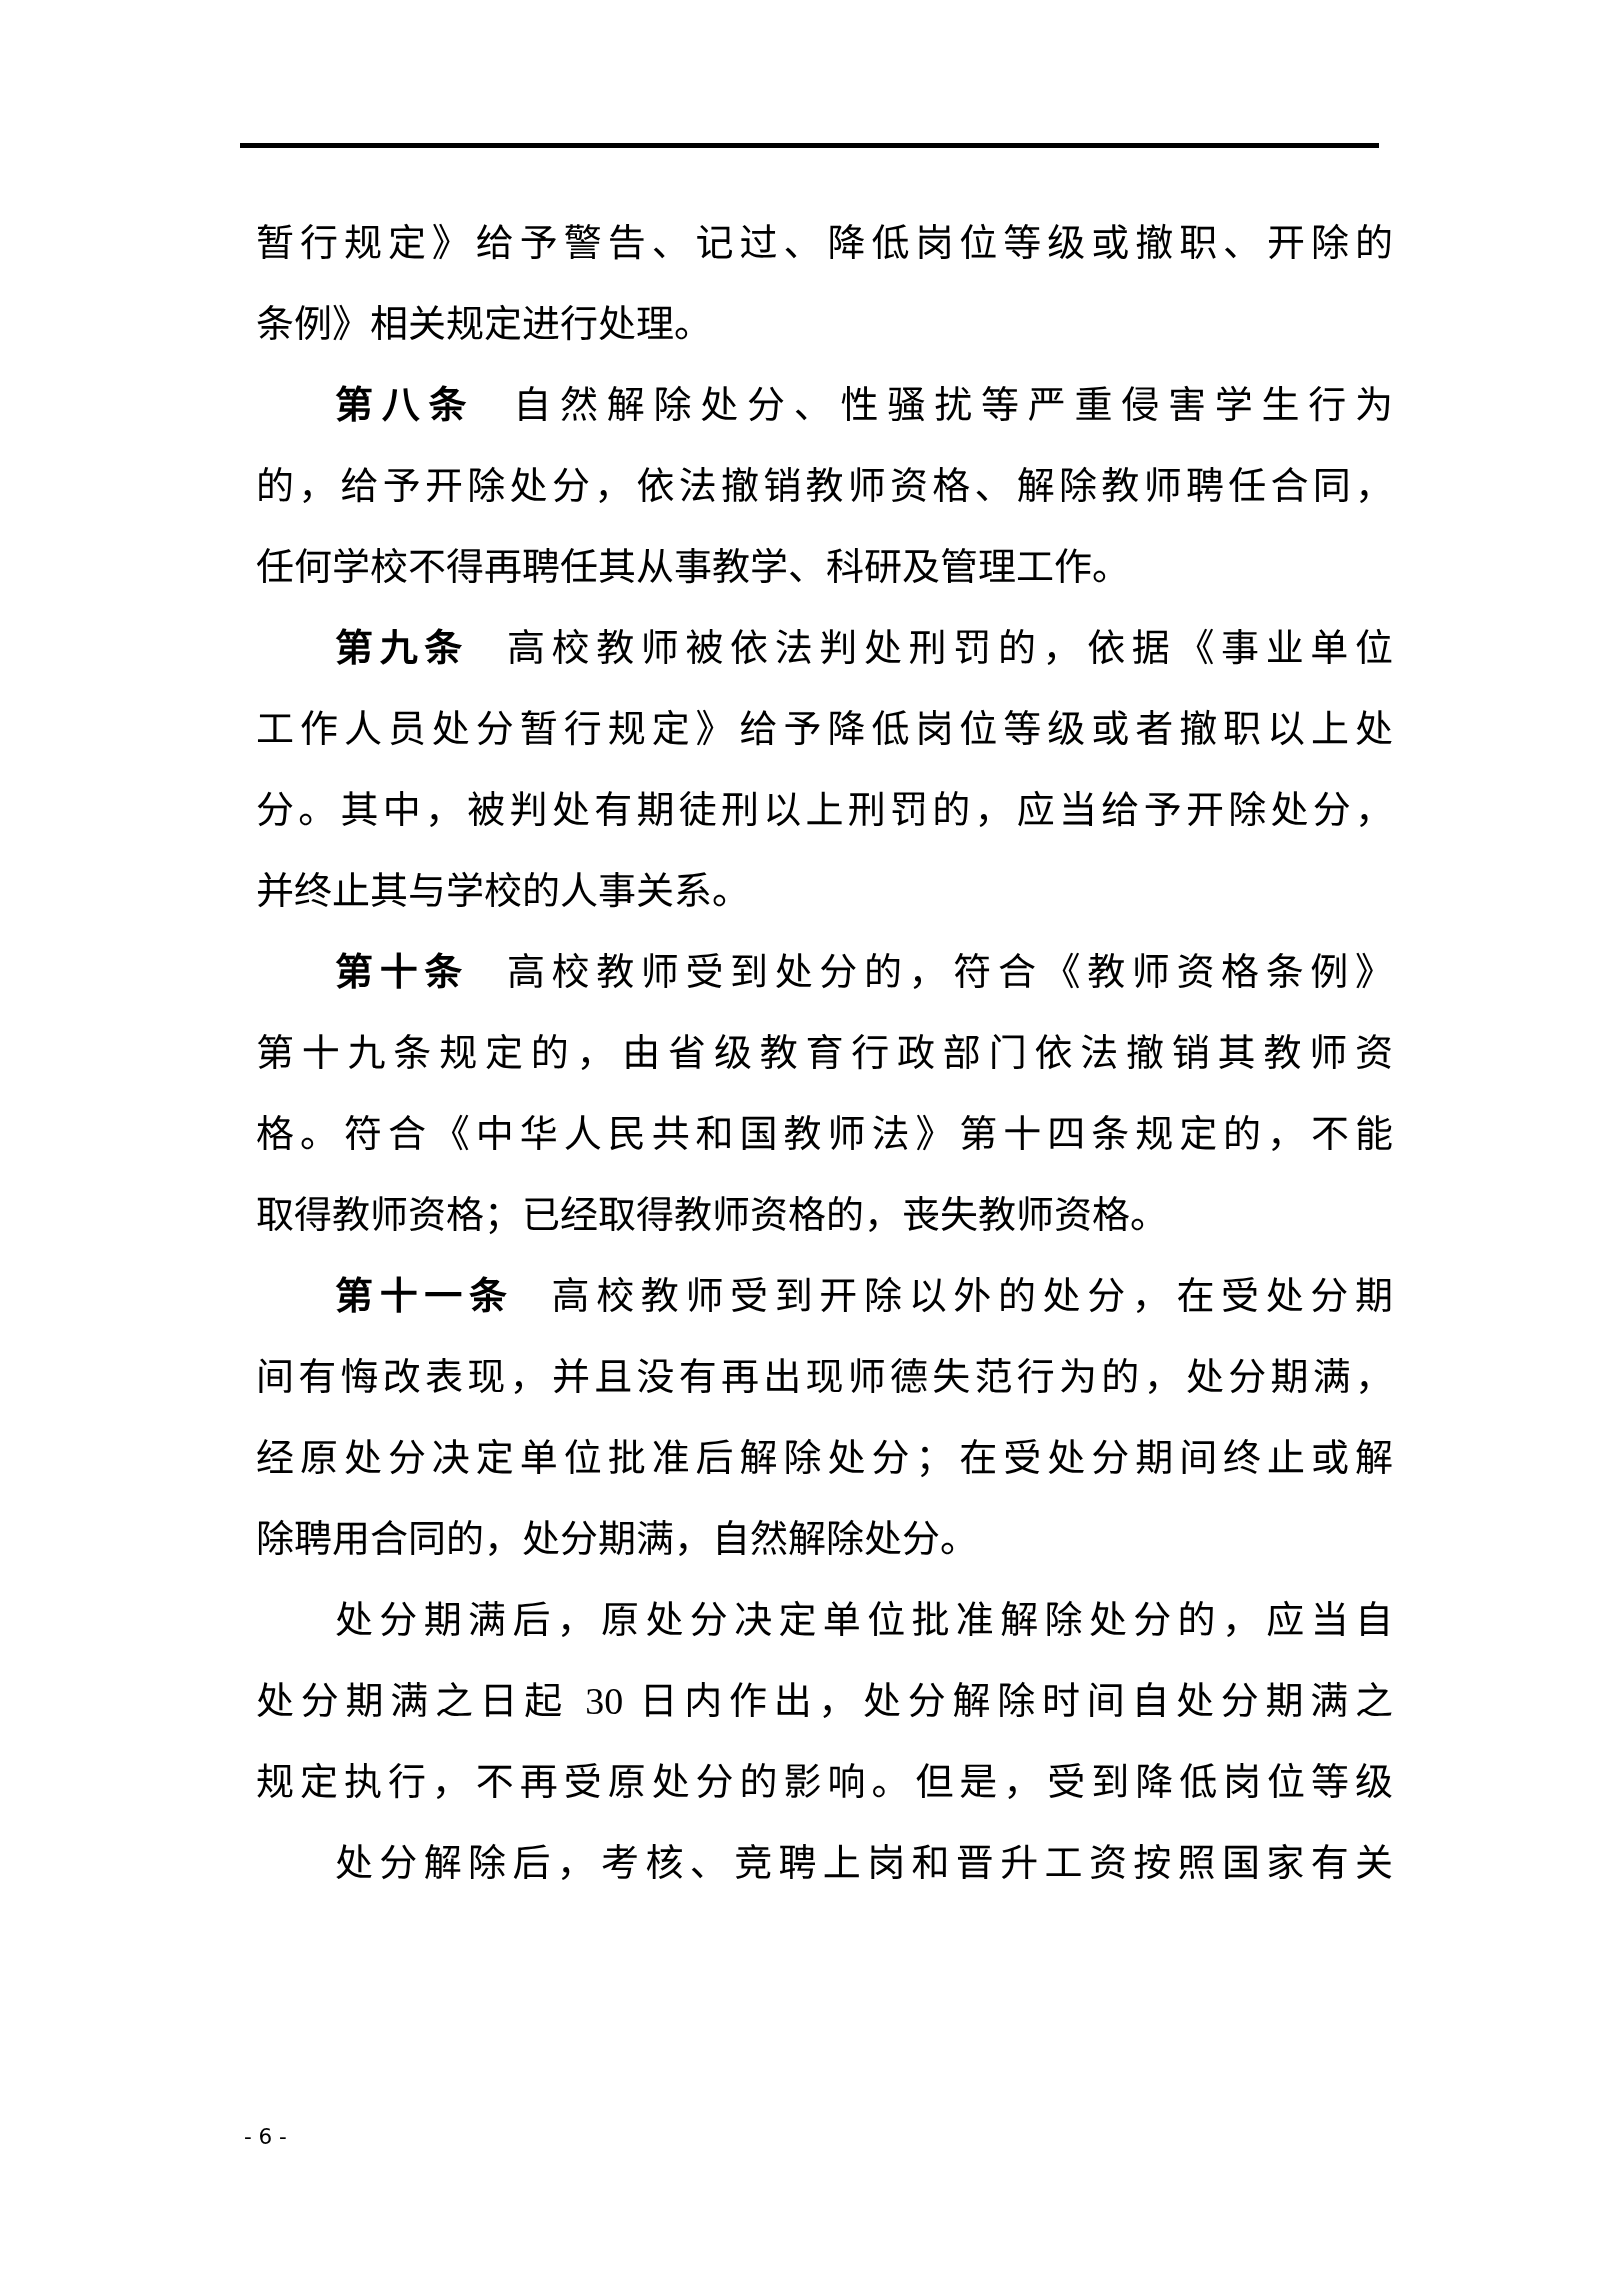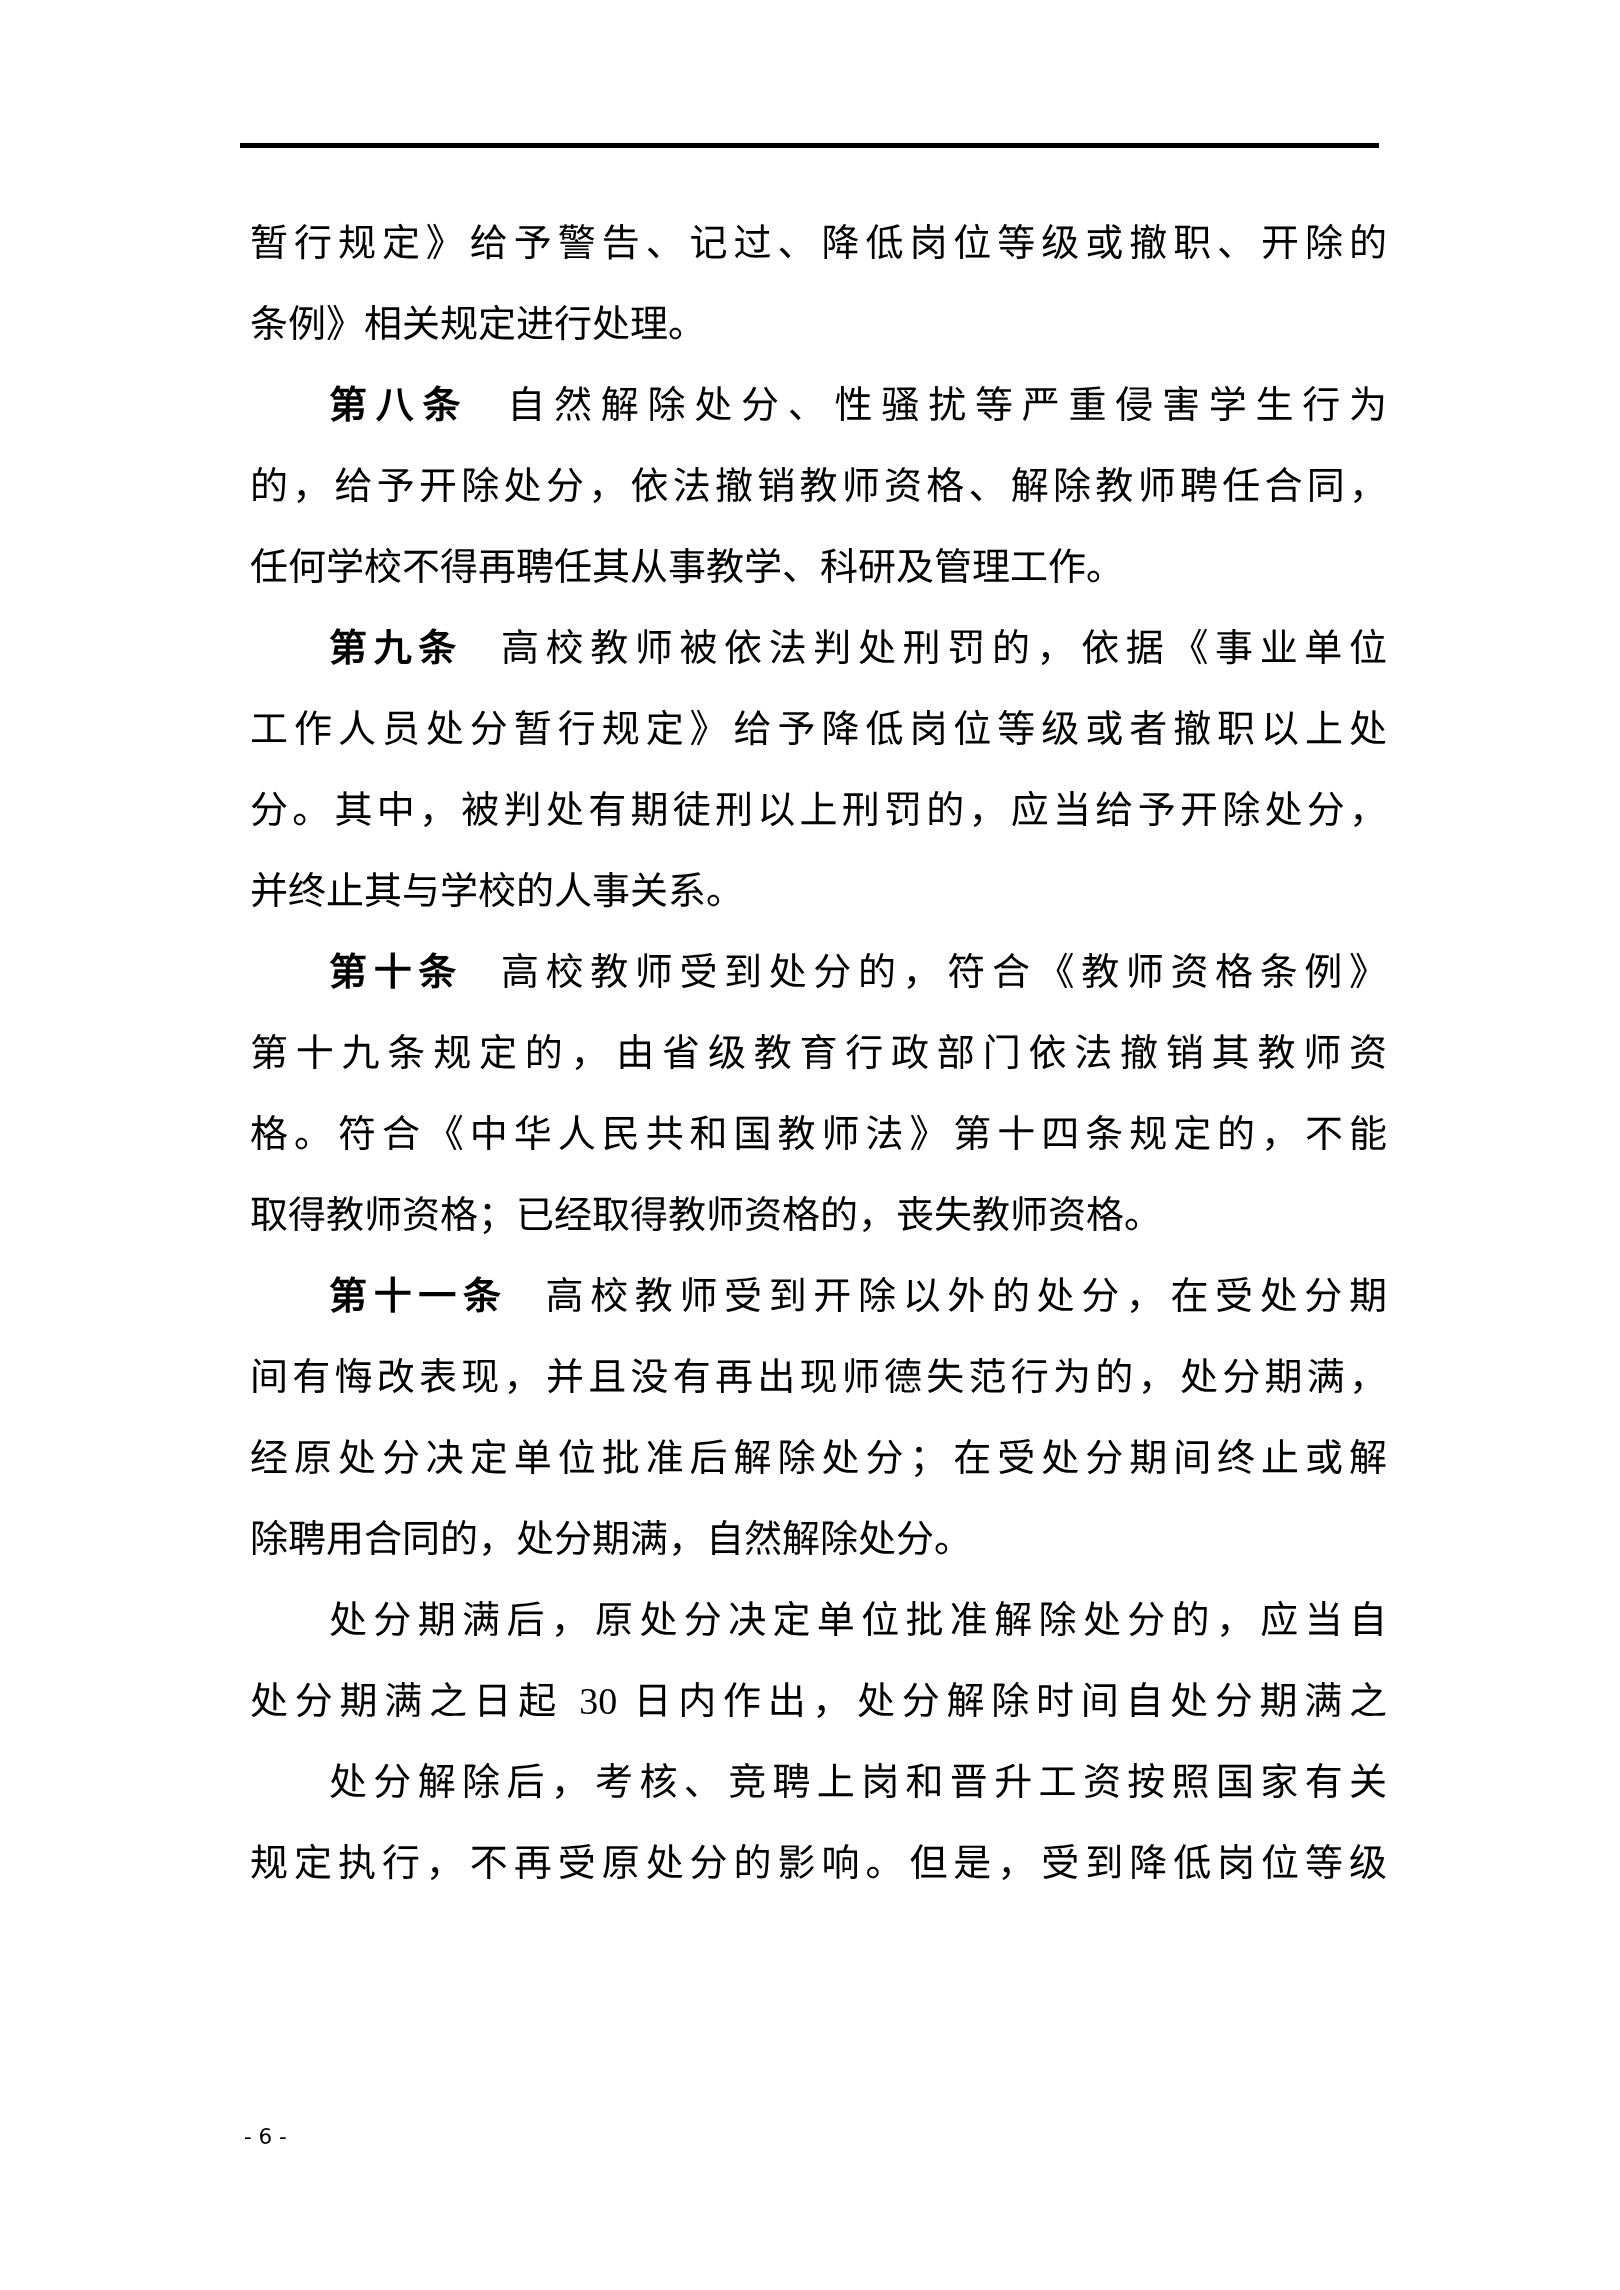--- a/index.html
+++ b/index.html
@@ -19,21 +19,21 @@
   .header-rule {
     position: absolute;
     left: 240px;
     top: 143px;
     width: 1139px;
     height: 5.4px;
     background: #000000;
   }
   .doc-body {
     position: absolute;
-    left: 250px;
+    left: 256px;
     top: 203px;
     width: 1137px;
   }
   .text-line {
     height: 81px;
     line-height: 81px;
     font-size: 38px;
     letter-spacing: 0;
     text-align: justify;
     text-justify: inter-character;
@@ -84,18 +84,18 @@
       <div class="text-line indent"><span class="seg bold gap-after">第十条</span><span class="seg">高校教师受到处分的，符合《教师资格条例》</span></div>
       <div class="text-line"><span class="seg">第十九条规定的，由省级教育行政部门依法撤销其教师资</span></div>
       <div class="text-line"><span class="seg">格。符合《中华人民共和国教师法》第十四条规定的，不能</span></div>
       <div class="text-line para-end"><span class="seg">取得教师资格；已经取得教师资格的，丧失教师资格。</span></div>
       <div class="text-line indent"><span class="seg bold gap-after">第十一条</span><span class="seg">高校教师受到开除以外的处分，在受处分期</span></div>
       <div class="text-line"><span class="seg">间有悔改表现，并且没有再出现师德失范行为的，处分期满，</span></div>
       <div class="text-line"><span class="seg">经原处分决定单位批准后解除处分；在受处分期间终止或解</span></div>
       <div class="text-line para-end"><span class="seg">除聘用合同的，处分期满，自然解除处分。</span></div>
       <div class="text-line indent"><span class="seg">处分期满后，原处分决定单位批准解除处分的，应当自</span></div>
       <div class="text-line"><span class="seg">处分期满之日起 30 日内作出，处分解除时间自处分期满之</span></div>
+      <div class="text-line"><span class="seg">规定执行，不再受原处分的影响。但是，受到降低岗位等级</span></div>
       <div class="text-line indent"><span class="seg">处分解除后，考核、竞聘上岗和晋升工资按照国家有关</span></div>
-      <div class="text-line"><span class="seg">规定执行，不再受原处分的影响。但是，受到降低岗位等级</span></div>
     </div>
   <div class="page-number">- 6 -</div>
 </div>
 
 
 </body></html>

